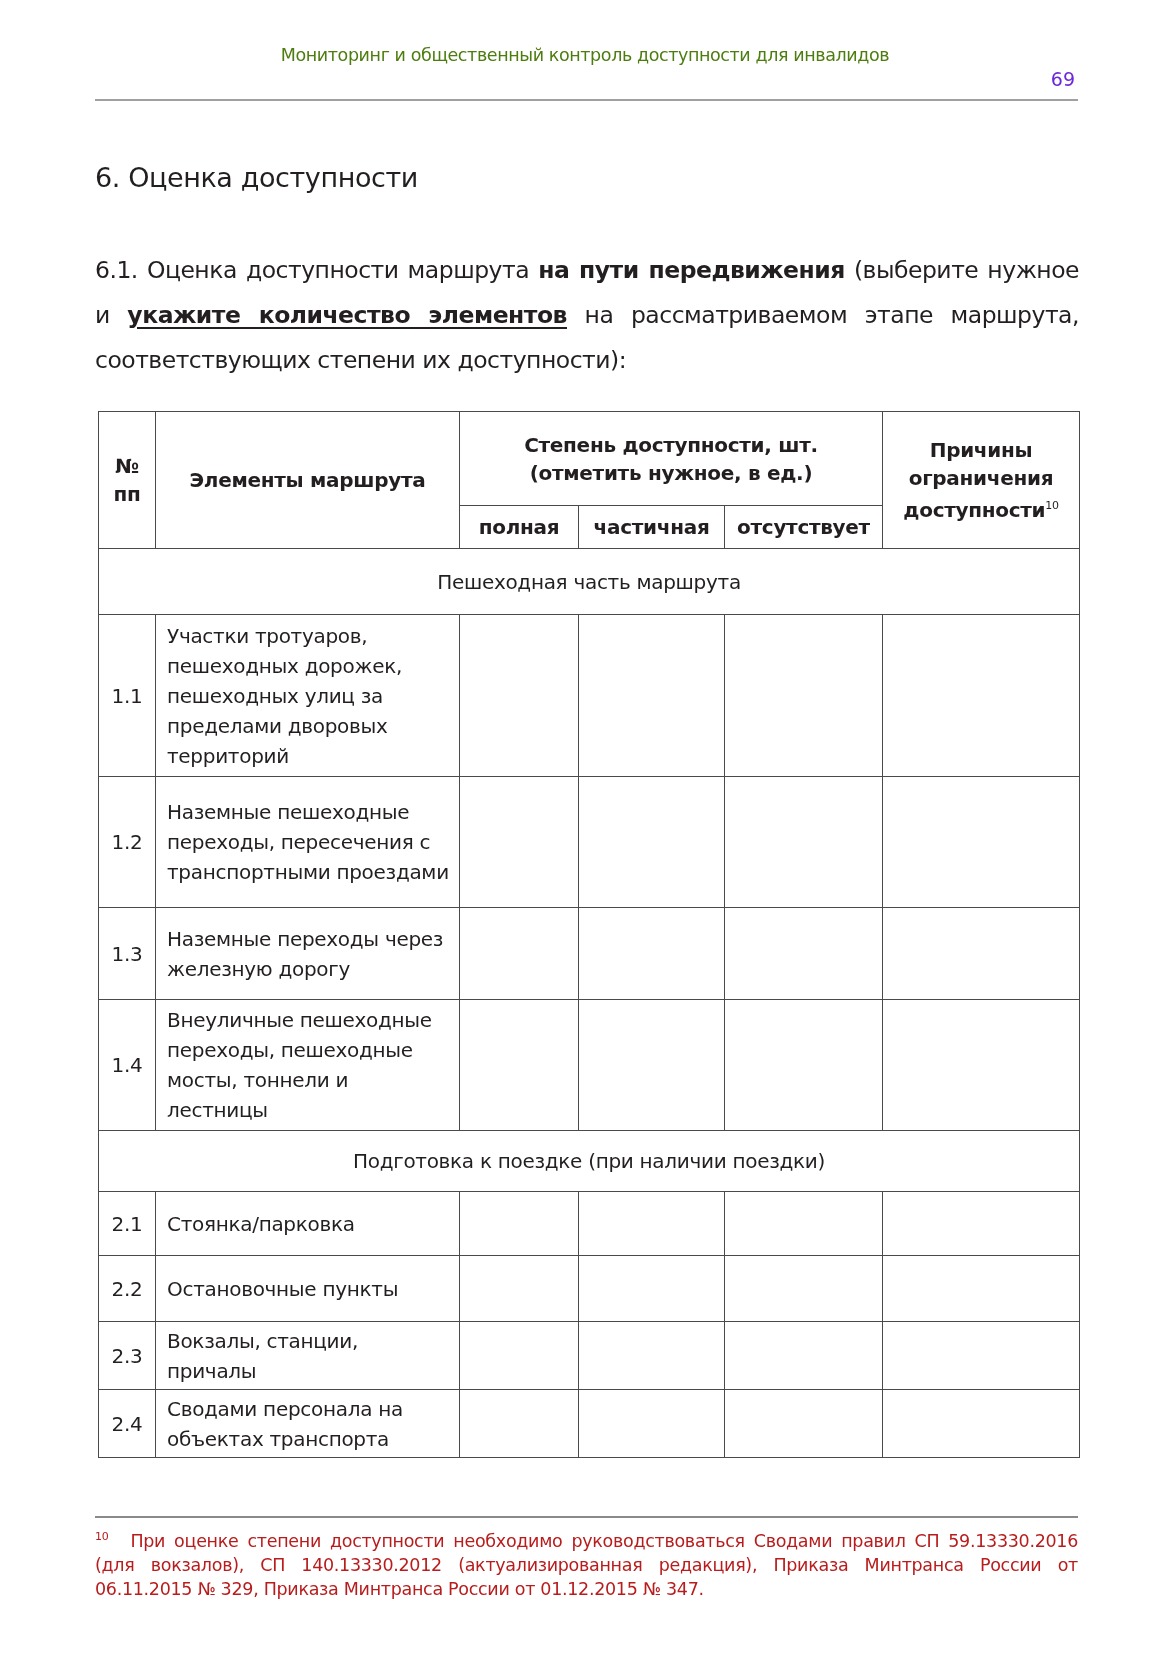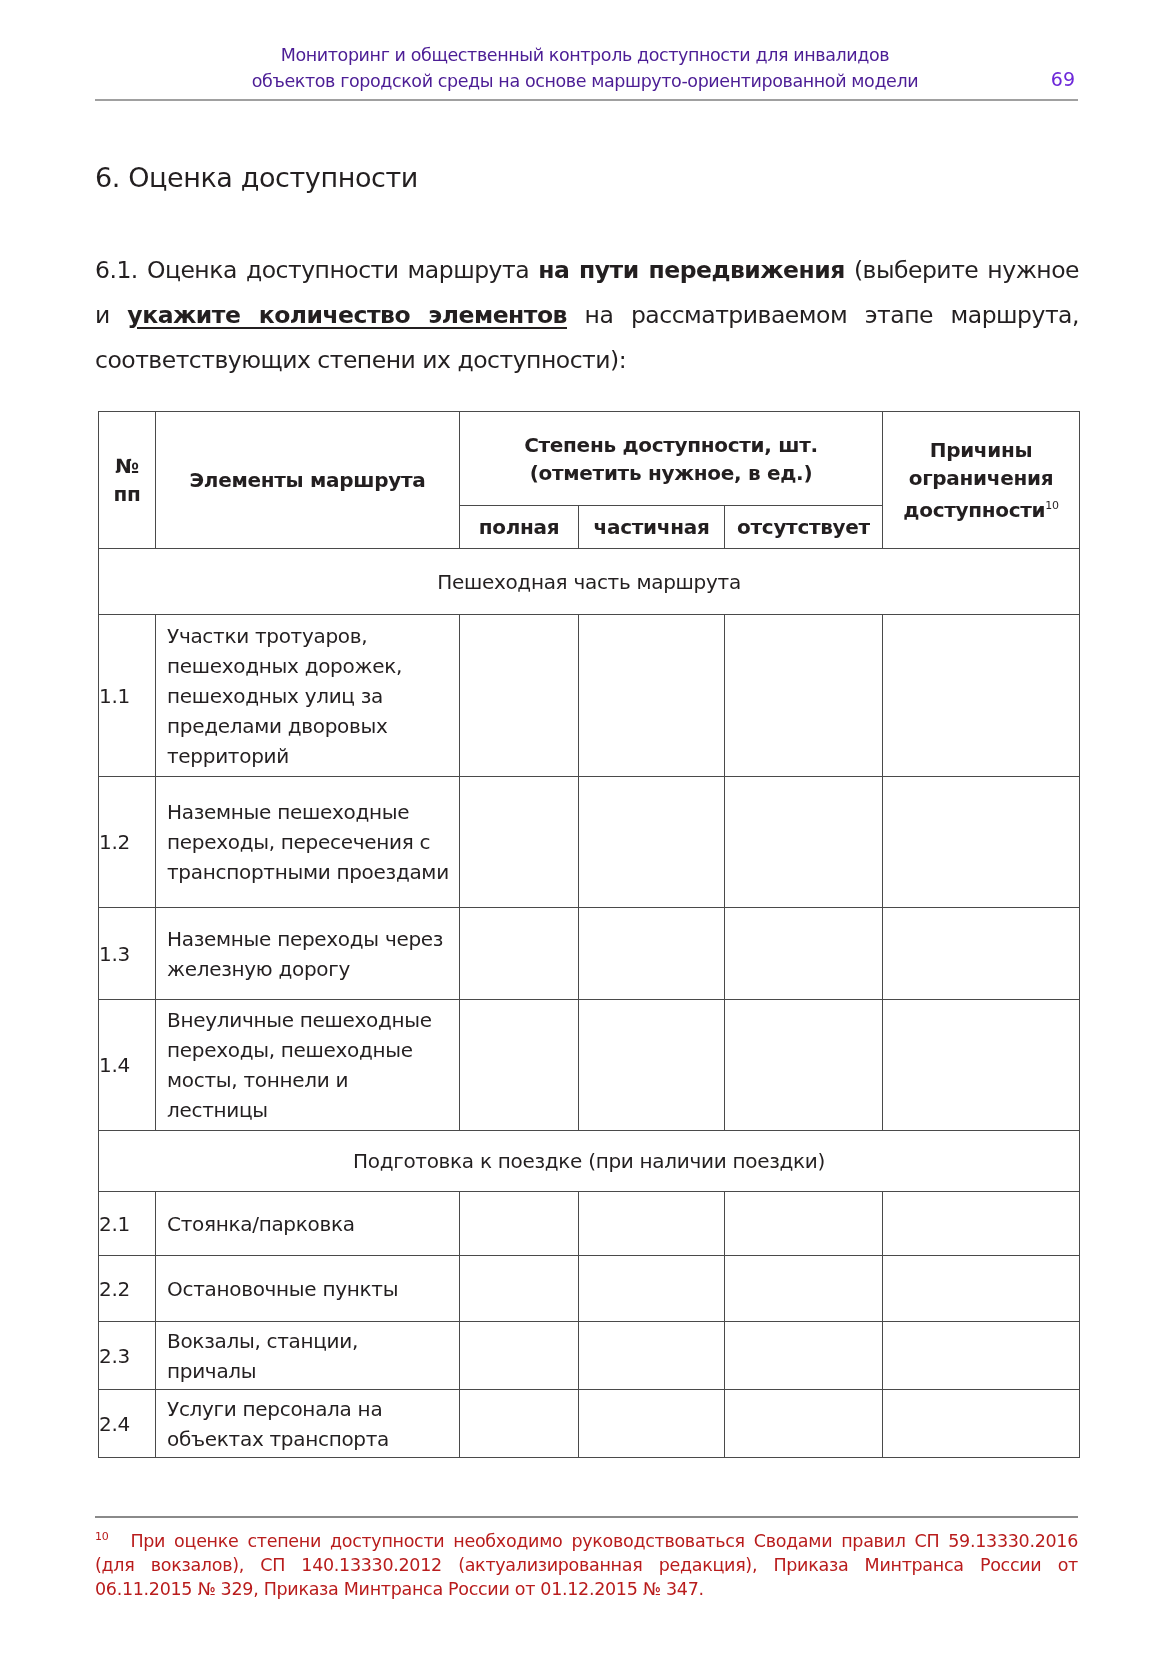--- a/index.html
+++ b/index.html
@@ -1,47 +1,46 @@
 <!DOCTYPE html>
 <html><head>
 <meta charset="utf-8">
 <style>
   html, body { margin: 0; padding: 0; background: #ffffff; }
   body { width: 1166px; height: 1654px; position: relative; overflow: hidden;
          font-family: "DejaVu Sans", sans-serif; color: #231f20; }
   .running-head { position: absolute; left: 95px; width: 980px; top: 42px; text-align: center;
-                  font-size: 17.5px; line-height: 26px; color: #4c1d95; letter-spacing: -0.4px; }
+                  font-size: 17.5px; line-height: 26px; color: #4d7c0f; letter-spacing: -0.4px; }
   .running-head .line { display: block; }
   .page-num { position: absolute; right: 91px; top: 68px; font-size: 19px; color: #6d28d9; }
   .head-rule { position: absolute; left: 95px; width: 983px; top: 99px; height: 2px; background: #a0a0a0; }
   .section-title { position: absolute; left: 95px; top: 162px; font-size: 27px; letter-spacing: -0.4px; }
   .intro { position: absolute; left: 95px; width: 984px; top: 248px; font-size: 23.5px;
            line-height: 45px; text-align: justify; letter-spacing: -0.5px; }
   .intro b { font-weight: bold; margin-top: 17px; }
   .intro u { text-decoration: underline; text-underline-offset: 4px; }
   table.grid { position: absolute; left: 98px; top: 411px; width: 981px; border-collapse: collapse;
                table-layout: fixed; }
   table.grid td, table.grid th { border: 1.6px solid #4a4a4a; padding: 0; }
   table.grid th { font-weight: bold; font-size: 20px; line-height: 28px; letter-spacing: -0.3px; text-align: center; }
   table.grid td { font-size: 20px; line-height: 30px; letter-spacing: -0.3px; }
-  .num { }
+  .num { text-align: center; }
   .elem { padding-left: 11px !important; padding-right: 6px !important; }
   .section-row td { text-align: center; }
   sup { font-size: 11px; font-weight: normal; vertical-align: 8px; }
   .foot-rule { position: absolute; left: 95px; width: 983px; top: 1516px; height: 2px; background: #8a8a8a; }
   .footnote { position: absolute; left: 95px; width: 983px; top: 1525px; font-size: 17.5px; line-height: 24px;
               color: #b91c1c; text-align: justify; letter-spacing: -0.3px; }
   .footnote .fn-mark { font-size: 11px; vertical-align: 7px; margin-right: 22px; }
 </style>
 </head>
 <body>
 
 <div class="running-head">
   <span class="line">Мониторинг и общественный контроль доступности для инвалидов</span>
-  <span class="line">объектов городской среды на основе маршруто-ориентированной модели</span>
 </div>
 <div class="page-num">69</div>
 <div class="head-rule"></div>
 
 <div class="section-title">6. Оценка доступности</div>
 
 <div class="intro"><span>6.1. Оценка доступности маршрута </span><b>на пути передвижения</b><span> (выберите нужное и </span><b><u>укажите количество элементов</u></b><span> на рассматриваемом этапе маршрута, соответствующих степени их доступности):</span></div>
 
 <table class="grid">
   <colgroup>
@@ -123,21 +122,21 @@
       <tr style="height: 68px;">
         <td class="num">2.3</td>
         <td class="elem">Вокзалы, станции, причалы</td>
         <td></td>
         <td></td>
         <td></td>
         <td></td>
       </tr>
       <tr style="height: 68px;">
         <td class="num">2.4</td>
-        <td class="elem">Услуги персонала на объектах транспорта</td>
+        <td class="elem">Сводами персонала на объектах транспорта</td>
         <td></td>
         <td></td>
         <td></td>
         <td></td>
       </tr>
     </tbody>
 </table>
 
 <div class="foot-rule"></div>
 <div class="footnote"><span class="fn-mark">10</span><span>При оценке степени доступности необходимо руководствоваться Сводами правил СП 59.13330.2016 (для вокзалов), СП 140.13330.2012 (актуализированная редакция), Приказа Минтранса России от 06.11.2015 № 329, Приказа Минтранса России от 01.12.2015 № 347.</span></div>

